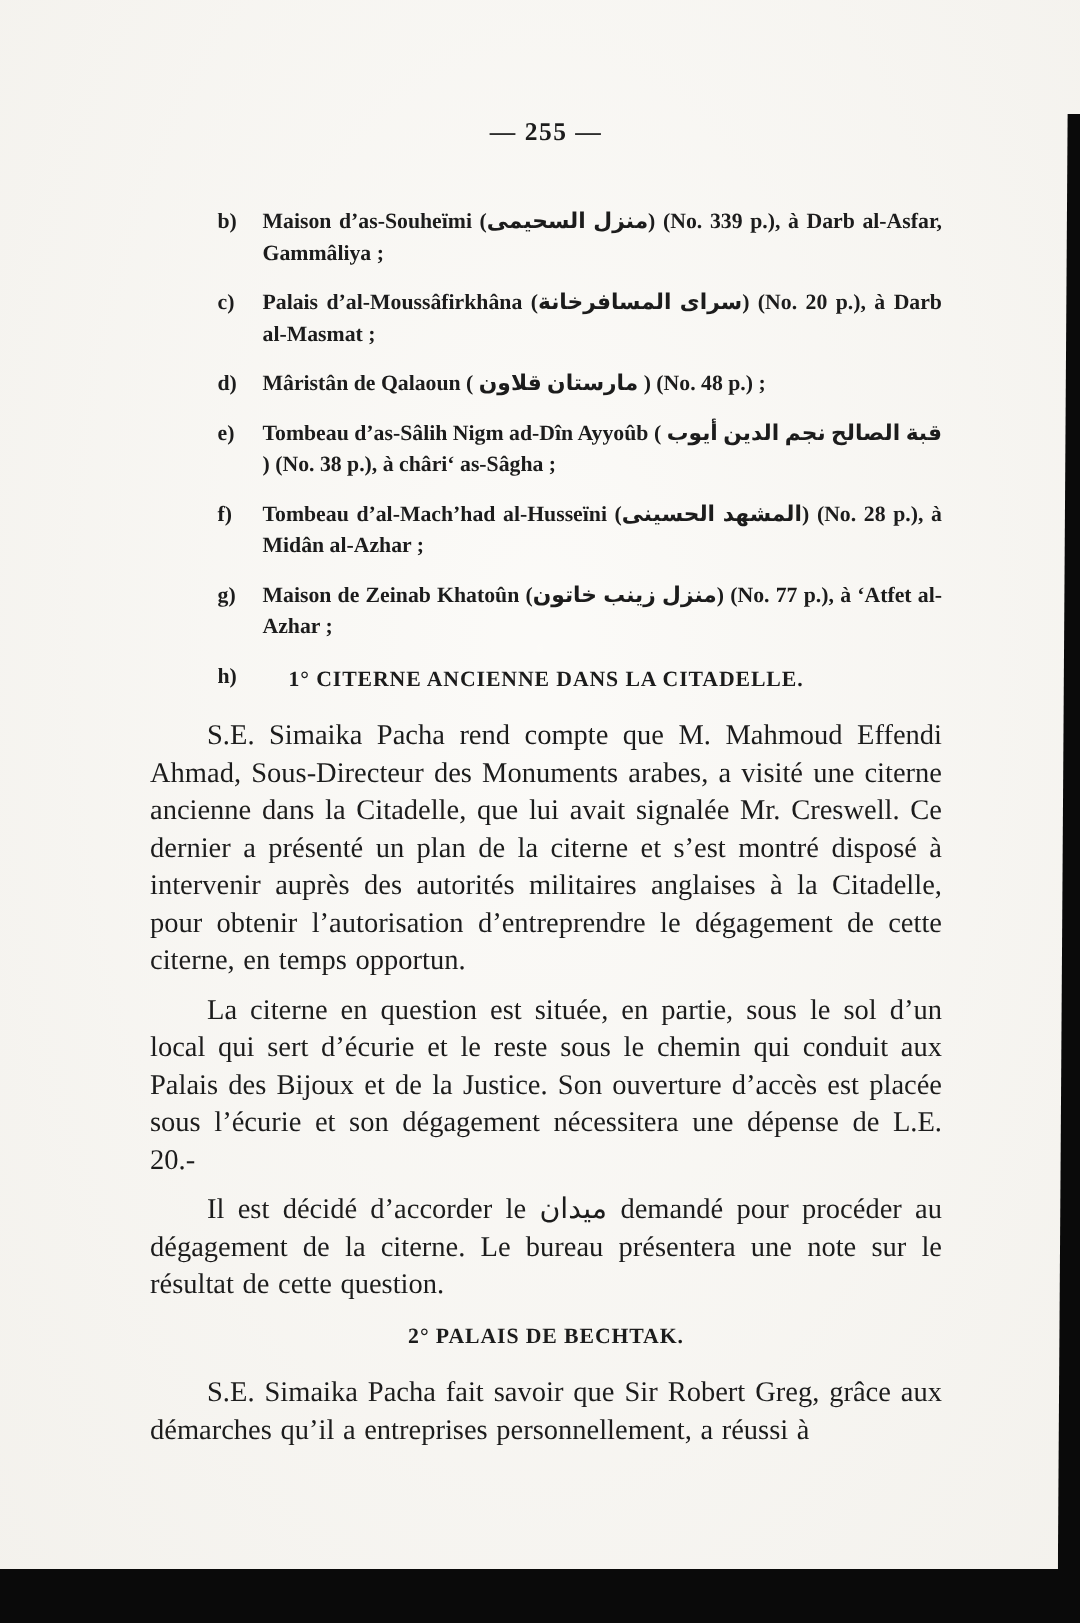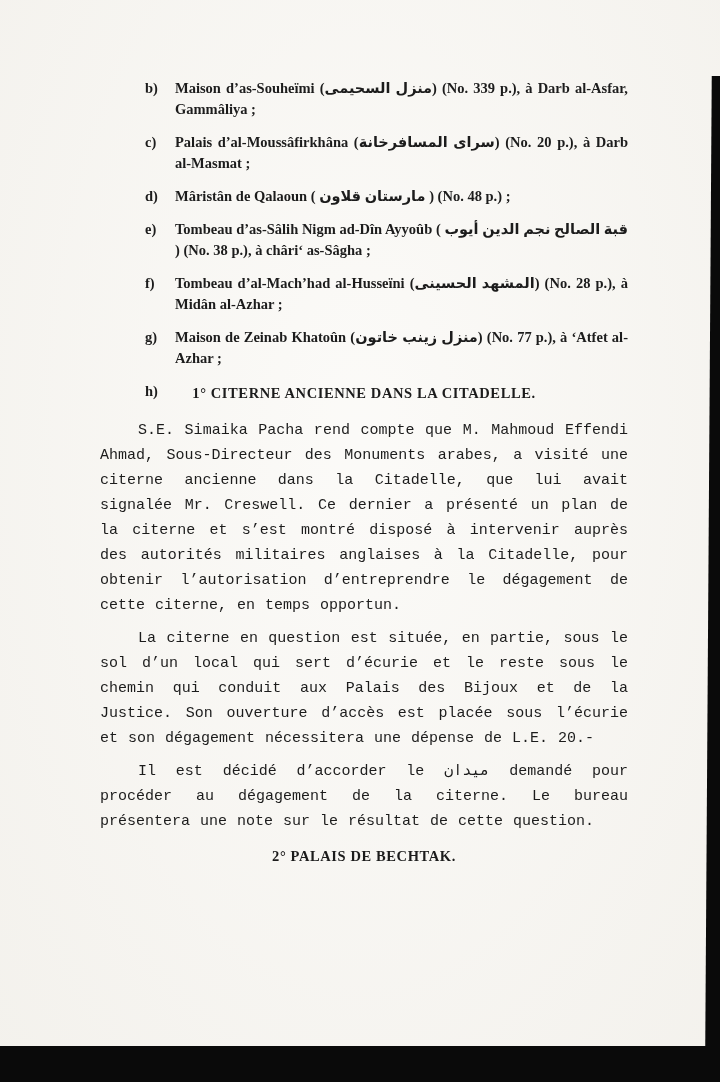--- a/index.html
+++ b/index.html
@@ -44,27 +44,26 @@
   .section-heading {
     text-align: center;
     font-size: 14.5px;
     font-weight: bold;
     letter-spacing: 0.6px;
     margin-top: 16px;
     margin-bottom: 16px;
   }
   .section-heading.second { margin-top: 14px; }
   .body-paragraph {
-    font-size: 15px;
+    font-size: 19px;
     line-height: 25px;
     text-align: justify;
     text-indent: 38px;
     margin-bottom: 8px;
     word-spacing: 1px;
-    font-family: Liberation Mono, monospace;
   }
   .scan-edge-right {
     position: absolute;
     top: 76px;
     right: 0;
     width: 15px;
     height: calc(100% - 76px);
     background: #0a0a0a;
     clip-path: polygon(45% 0, 100% 0, 100% 100%, 0 100%);
   }
@@ -75,20 +74,21 @@
     bottom: 0;
     height: 36px;
     background: #0a0a0a;
   }
 </style>
 </head>
 <body>
 
 <div class="page">
 
+  <div class="page-number">— 255 —</div>
 
   <ul class="monument-list">
     <li class="list-item">
       <span class="label">b)</span>
       <span class="text">Maison d’as-Souheïmi (منزل السحيمى) (No. 339 p.), à Darb al-Asfar, Gammâliya ;</span>
     </li>
     <li class="list-item">
       <span class="label">c)</span>
       <span class="text">Palais d’al-Moussâfirkhâna (سراى المسافرخانة) (No. 20 p.), à Darb al-Masmat ;</span>
     </li>
@@ -115,18 +115,19 @@
 
   <div>
     <h2 class="section-heading">1°  CITERNE ANCIENNE DANS LA CITADELLE.</h2>
     <p class="body-paragraph">S.E. Simaika Pacha rend compte que M. Mahmoud Effendi Ahmad, Sous-Directeur des Monuments arabes, a visité une citerne ancienne dans la Citadelle, que lui avait signalée Mr. Creswell. Ce dernier a présenté un plan de la citerne et s’est montré disposé à intervenir auprès des autorités militaires anglaises à la Citadelle, pour obtenir l’autorisation d’entreprendre le dégagement de cette citerne, en temps opportun.</p>
     <p class="body-paragraph">La citerne en question est située, en partie, sous le sol d’un local qui sert d’écurie et le reste sous le chemin qui conduit aux Palais des Bijoux et de la Justice. Son ouverture d’accès est placée sous l’écurie et son dégagement nécessitera une dépense de L.E. 20.-</p>
     <p class="body-paragraph">Il est décidé d’accorder le ميدان demandé pour procéder au dégagement de la citerne. Le bureau présentera une note sur le résultat de cette question.</p>
   </div>
 
   <div>
     <h2 class="section-heading second">2°  PALAIS DE BECHTAK.</h2>
+    <p class="body-paragraph">S.E. Simaika Pacha fait savoir que Sir Robert Greg, grâce aux démarches qu’il a entreprises personnellement, a réussi à</p>
   </div>
 
 </div>
 
 <div class="scan-edge-right"></div>
 <div class="scan-edge-bottom"></div>
 
 </body></html>

